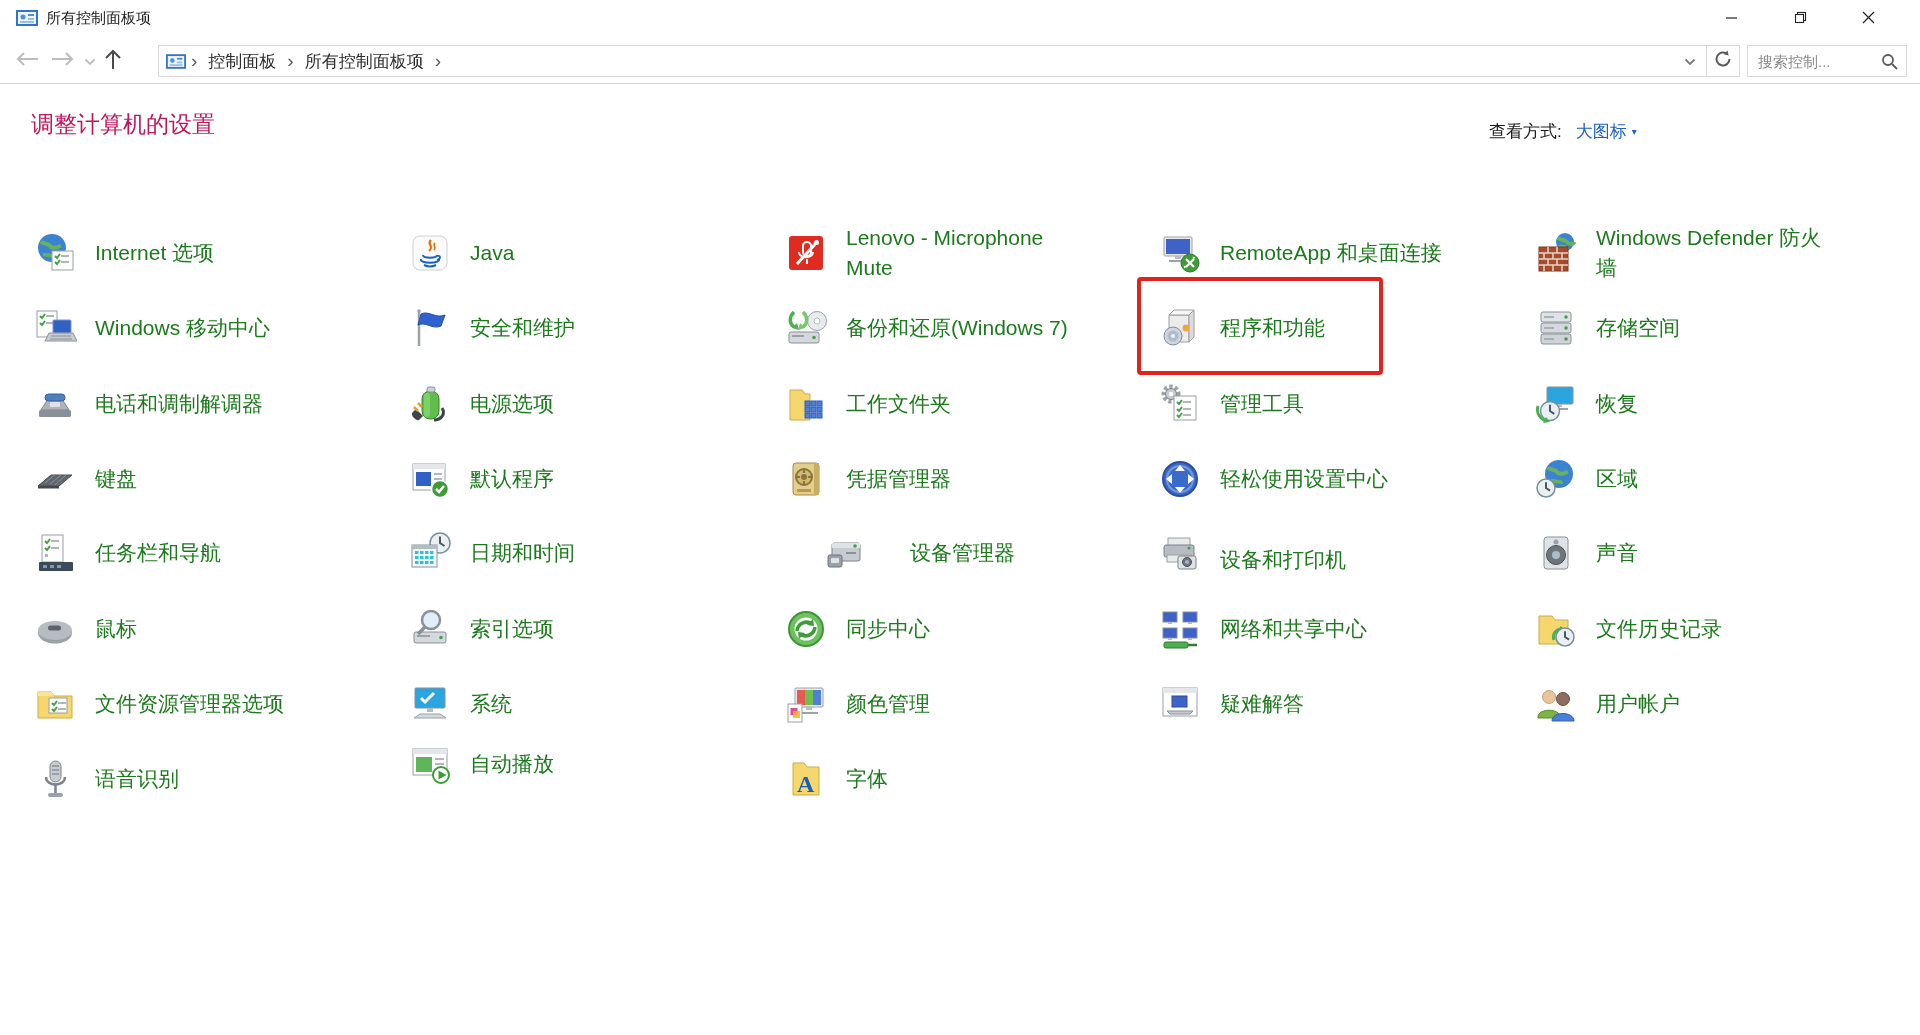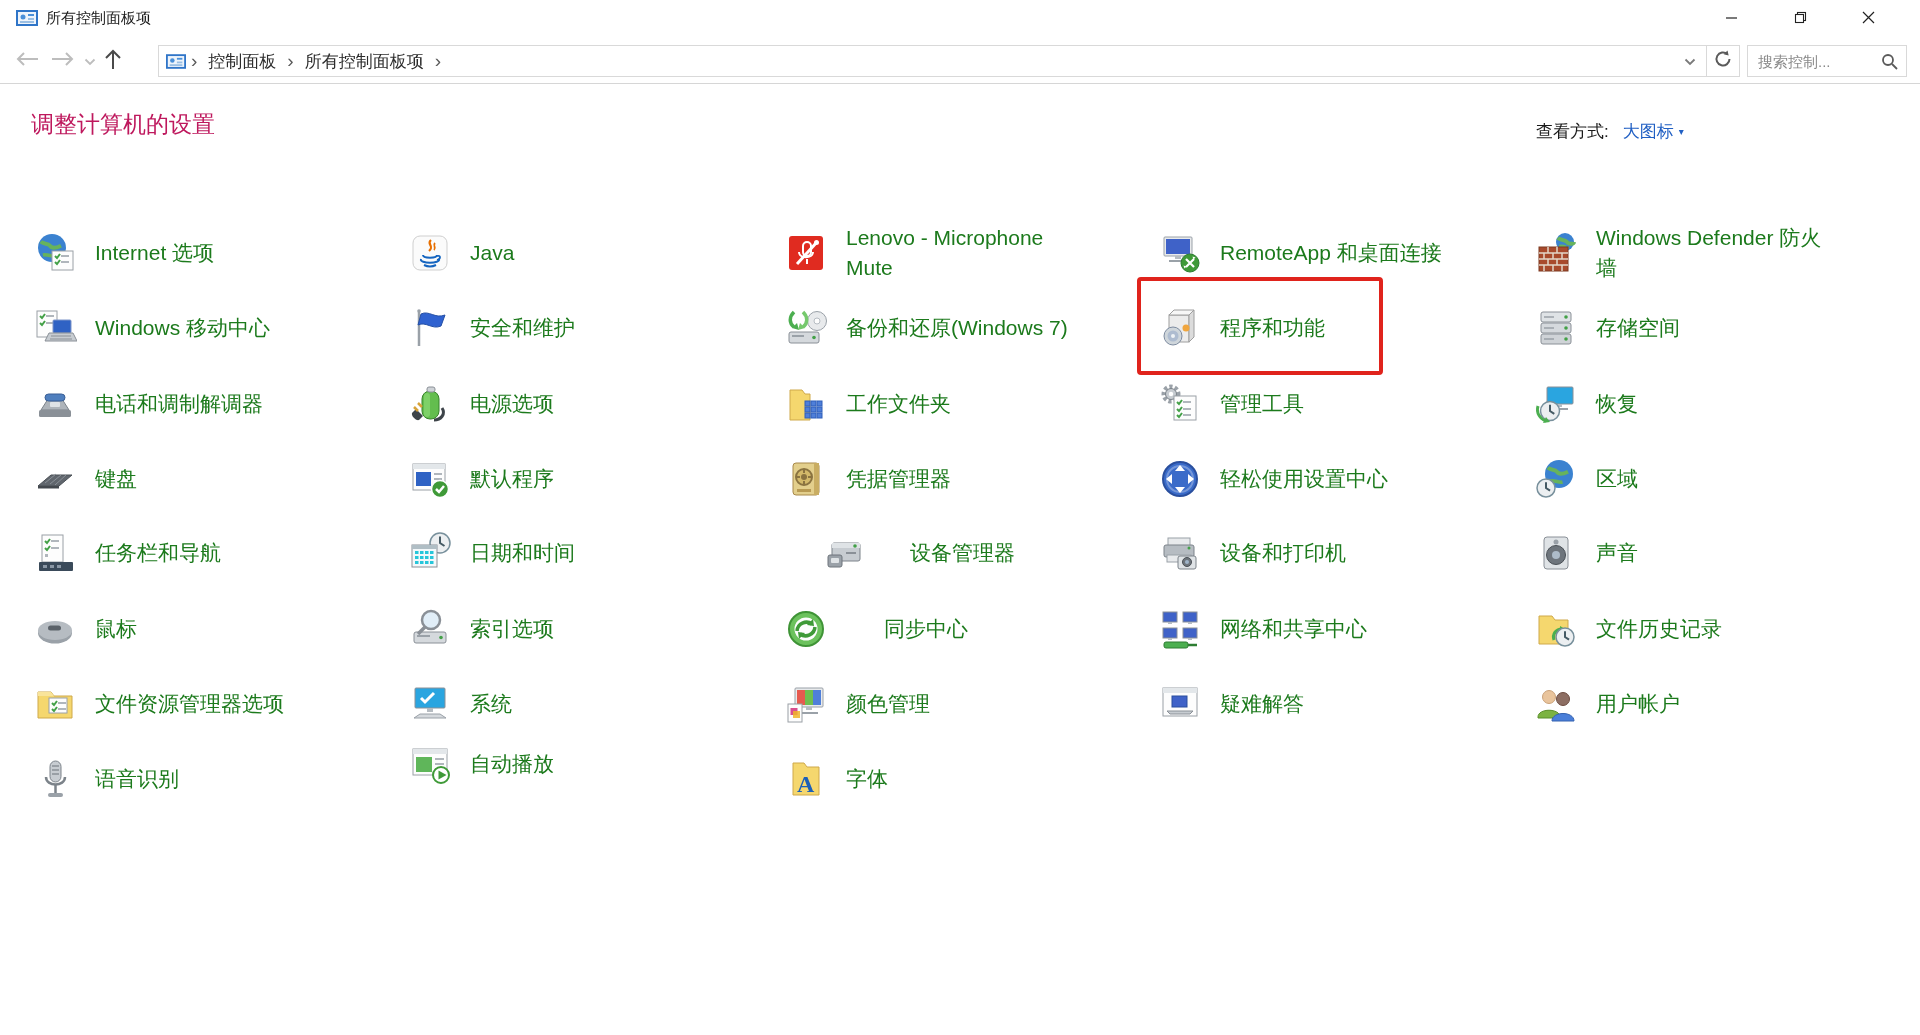--- a/index.html
+++ b/index.html
@@ -26,21 +26,21 @@
   .addr-divider{width:1px;height:30px;background:#d9d9d9;}
   .searchbox{position:absolute;left:1747px;top:7px;width:160px;height:32px;background:#fff;
              border:1px solid #d9d9d9;box-sizing:border-box;display:flex;align-items:center;}
   .searchbox input{border:none;outline:none;flex:1;min-width:0;margin-left:8px;
                    font-size:15px;font-family:inherit;color:#333;}
   .searchbox input::placeholder{color:#8a8a8a;}
   .search-ic{margin:0 8px 0 4px;display:flex;align-items:center;cursor:pointer;}
   
   .page-title{position:absolute;left:20px;top:98px;font-size:23px;font-weight:400;
               color:#be185d;margin:11px;}
-  .viewby{position:absolute;left:1536px;top:120px;font-size:17px;display:flex;align-items:center;}
+  .viewby{position:absolute;left:1489px;top:120px;font-size:17px;display:flex;align-items:center;}
   .viewby .lbl{color:#1a1a1a;}
   .viewby .val{color:#2160c4;margin-left:14px;cursor:pointer;display:flex;align-items:center;}
   .viewby .caret{font-size:10px;margin-left:5px;color:#2160c4;}
   
   .item{position:absolute;display:flex;align-items:center;height:44px;cursor:pointer;}
   .item .ic{width:44px;height:44px;flex:0 0 44px;}
   .item .lbl{margin-left:18px;font-size:21px;line-height:30px;color:#1c7a1c;
              white-space:pre-line;}
   
   .highlight-box{position:absolute;left:1137px;top:277px;width:246px;height:98px;
@@ -387,21 +387,21 @@
       <span class="ic"><svg width="44" height="44" viewBox="0 0 44 44">
           <rect x="8" y="12" width="28" height="18" rx="2" fill="#c7ccd1" stroke="#7c838a"></rect>
           <rect x="8" y="12" width="28" height="5" fill="#dfe3e6"></rect>
           <circle cx="31" cy="15" r="1.8" fill="#43a047"></circle>
           <rect x="4" y="24" width="14" height="12" rx="2" fill="#9aa1a8" stroke="#6e757c"></rect>
           <rect x="7" y="27" width="8" height="5" rx="1" fill="#dfe3e6"></rect>
           <path d="M22 22h10" stroke="#8a9097" stroke-width="2"></path>
         </svg></span>
       <span class="lbl">设备管理器</span>
     </div>
-    <div class="item" style="left: 784px; top: 607px; gap: 38px;">
+    <div class="item" style="left: 784px; top: 607px;">
       <span class="ic"><svg width="44" height="44" viewBox="0 0 44 44">
           <circle cx="22" cy="22" r="17" fill="#6cc25d" stroke="#3f9436" stroke-width="2"></circle>
           <circle cx="22" cy="22" r="11.5" fill="#fdfdfd"></circle>
           <path d="M13 24a9.5 9.5 0 0 1 15-7" stroke="#3f9a38" stroke-width="3.5" fill="none"></path>
           <path d="M29 12l1 7-7-1z" fill="#3f9a38"></path>
           <path d="M31 20a9.5 9.5 0 0 1-15 7" stroke="#3f9a38" stroke-width="3.5" fill="none"></path>
           <path d="M15 32l-1-7 7 1z" fill="#3f9a38"></path>
         </svg></span>
       <span class="lbl">同步中心</span>
     </div>
@@ -472,21 +472,21 @@
           <circle cx="22" cy="22" r="13" fill="none" stroke="#fff" stroke-opacity="0.3" stroke-width="2"></circle>
           <g fill="#fff">
             <path d="M22 8l5 6H17z"></path>
             <path d="M36 22l-6 5V17z"></path>
             <path d="M22 36l-5-6h10z"></path>
             <path d="M8 22l6-5v10z"></path>
           </g>
         </svg></span>
       <span class="lbl">轻松使用设置中心</span>
     </div>
-    <div class="item" style="left: 1158px; top: 531px;">
+    <div class="item" style="left: 1158px; top: 531px; align-items: flex-end;">
       <span class="ic"><svg width="44" height="44" viewBox="0 0 44 44">
           <rect x="10" y="7" width="22" height="8" fill="#e8eaec" stroke="#9aa1a8"></rect>
           <rect x="6" y="14" width="30" height="12" rx="2" fill="#b6bcc2" stroke="#7c838a"></rect>
           <circle cx="31" cy="17" r="1.5" fill="#43a047"></circle>
           <rect x="9" y="24" width="24" height="7" fill="#e8eaec" stroke="#9aa1a8"></rect>
           <rect x="20" y="25" width="18" height="13" rx="2" fill="#dfe3e6" stroke="#7c838a"></rect>
           <circle cx="29" cy="31" r="4.5" fill="#6e757c" stroke="#4a5056"></circle>
           <circle cx="29" cy="31" r="2" fill="#9fb4c9"></circle>
         </svg></span>
       <span class="lbl">设备和打印机</span>

